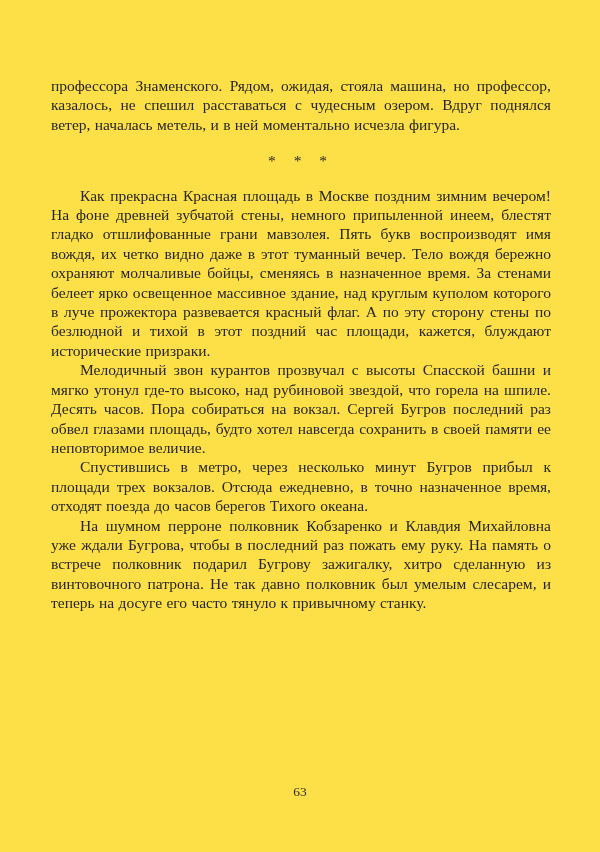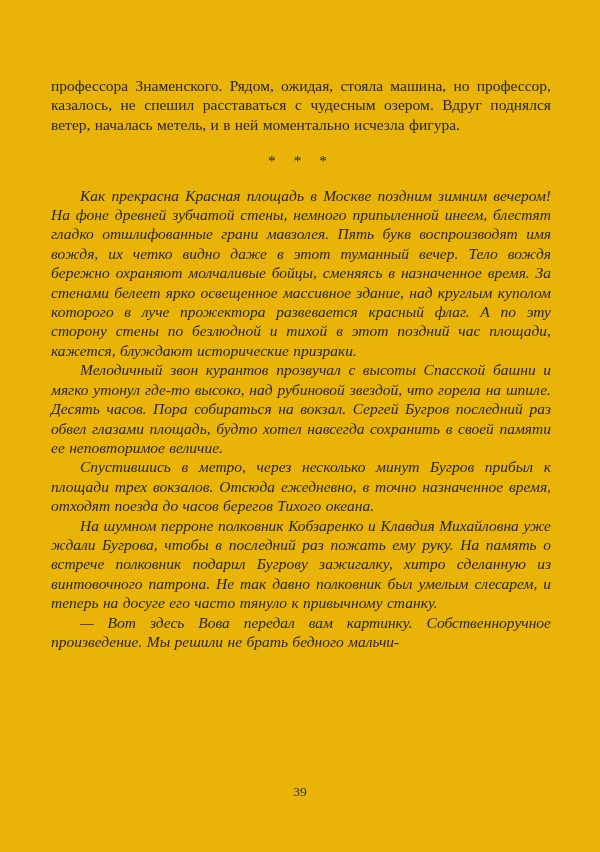--- a/index.html
+++ b/index.html
@@ -5,21 +5,21 @@
   html, body {
     margin: 0;
     padding: 0;
     background: #f4f4f4;
   }
   .page {
     position: relative;
     width: 600px;
     height: 852px;
     margin: 0 auto;
-    background: #eab308;
+    background: #fde047;
     color: #262626;
     font-family: "Liberation Serif", "DejaVu Serif", serif;
     overflow: hidden;
     box-sizing: border-box;
   }
   .text-block {
     position: absolute;
     left: 51px;
     right: 49px;
     top: 76px;
@@ -28,21 +28,20 @@
     margin: 0;
     font-size: 15.5px;
     line-height: 19.4px;
     text-align: justify;
     hyphens: auto;
     -webkit-hyphens: auto;
     word-spacing: 0.5px;
   }
   .para.indented {
     text-indent: 29px;
-    font-style: italic;
   }
   .separator {
     font-size: 15.5px;
     line-height: 19.4px;
     text-align: center;
     letter-spacing: 7px;
     margin: 17px 0 15px 0;
     color: #262626;
   }
   .page-number {
@@ -66,17 +65,16 @@
 
     <p class="para indented">Как прекрасна Красная площадь в Москве поздним зимним вечером! На фоне древней зубчатой стены, немного припыленной инеем, блестят гладко отшлифованные грани мавзолея. Пять букв воспроизводят имя вождя, их четко видно даже в этот туманный вечер. Тело вождя бережно охраняют молчаливые бойцы, сменяясь в назначенное время. За стенами белеет ярко освещенное массивное здание, над круглым куполом которого в луче прожектора развевается красный флаг. А по эту сторону стены по безлюдной и тихой в этот поздний час площади, кажется, блуждают исторические призраки.</p>
 
     <p class="para indented">Мелодичный звон курантов прозвучал с высоты Спасской башни и мягко утонул где-то высоко, над рубиновой звездой, что горела на шпиле. Десять часов. Пора собираться на вокзал. Сергей Бугров последний раз обвел глазами площадь, будто хотел навсегда сохранить в своей памяти ее неповторимое величие.</p>
 
     <p class="para indented">Спустившись в метро, через несколько минут Бугров прибыл к площади трех вокзалов. Отсюда ежедневно, в точно назначенное время, отходят поезда до часов берегов Тихого океана.</p>
 
     <p class="para indented">На шумном перроне полковник Кобзаренко и Клавдия Михайловна уже ждали Бугрова, чтобы в последний раз пожать ему руку. На память о встрече полковник подарил Бугрову зажигалку, хитро сделанную из винтовочного патрона. Не так давно полковник был умелым слесарем, и теперь на досуге его часто тянуло к привычному станку.</p>
 
 
-    <p class="para indented">— Вот здесь Вова передал вам картинку. Собственноручное произведение. Мы решили не брать бедного мальчи-</p>
   </div>
 
-  <div class="page-number">39</div>
+  <div class="page-number">63</div>
 </div>
 
 </body></html>

